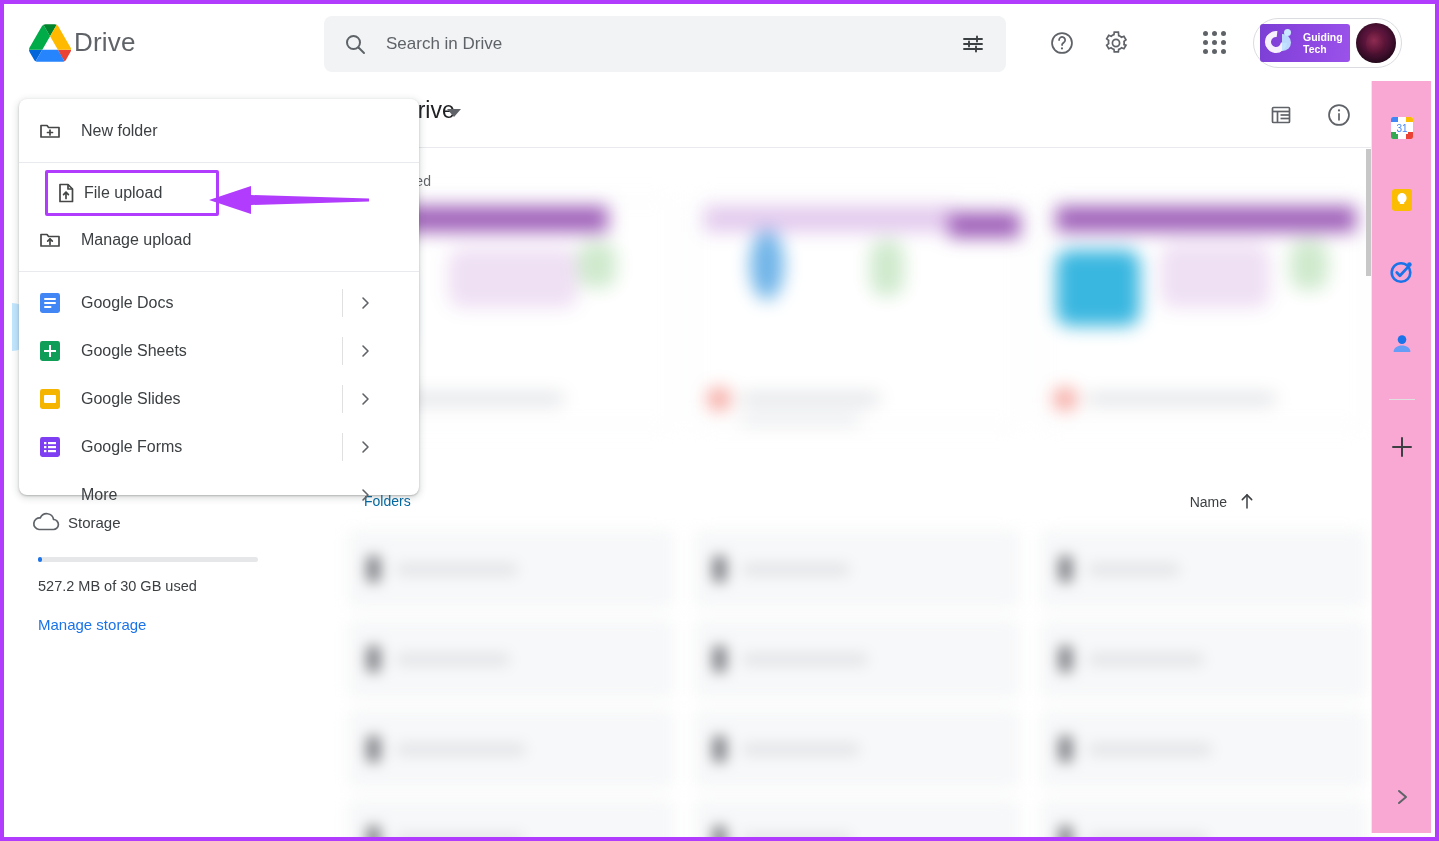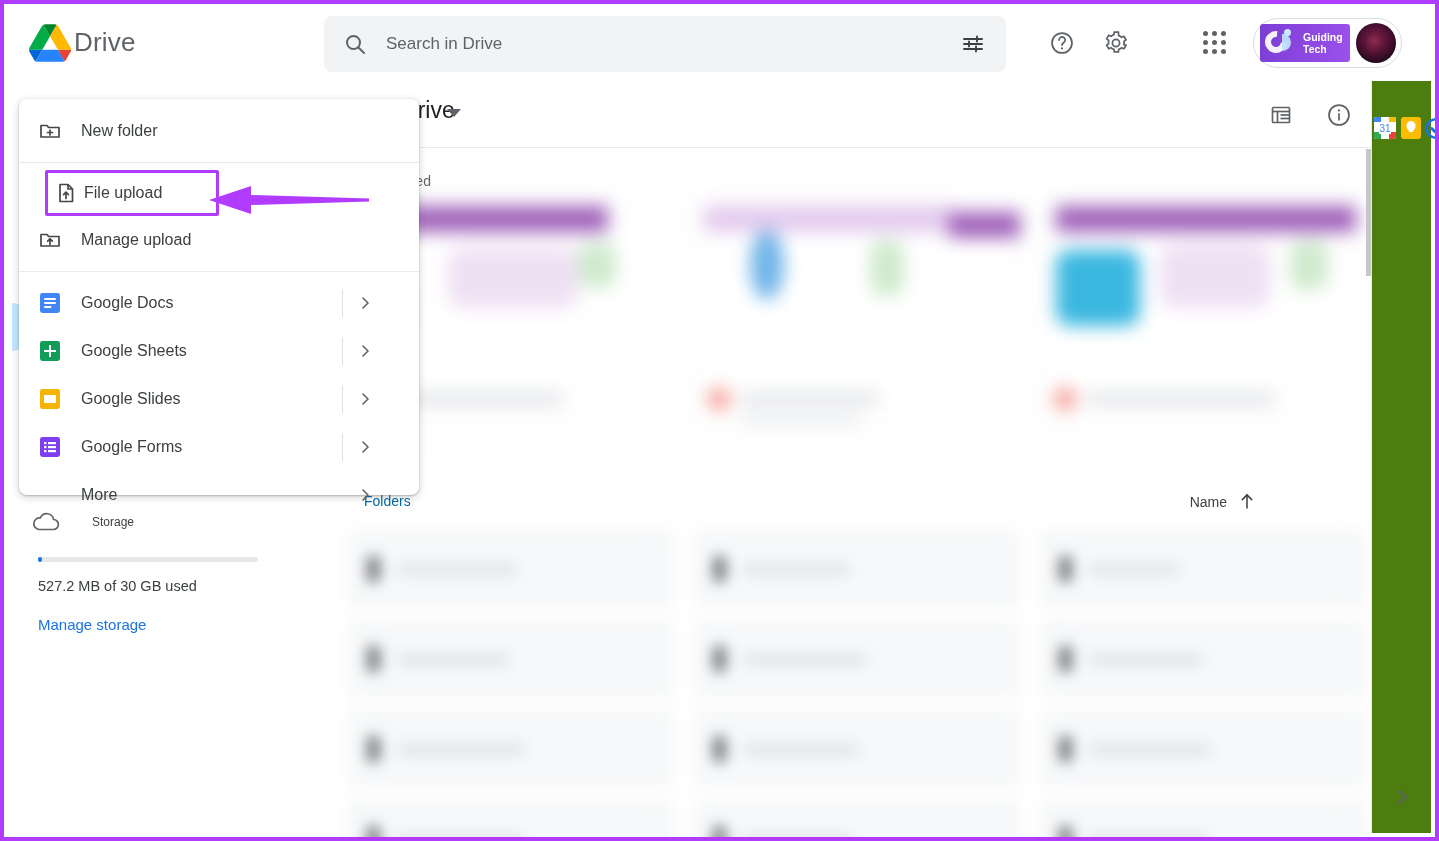--- a/index.html
+++ b/index.html
@@ -96,21 +96,21 @@
     position: absolute; left: 4px; top: 222px; width: 22px; height: 48px;
     background: #c2e7ff; border-radius: 0 24px 24px 0;
   }
 
   
   #storage {
     position: absolute; left: 20px; top: 495px; width: 290px;
   }
   #storage .srow { display: flex; align-items: center; height: 46px; }
   #storage .cloud { width: 44px; display:flex; align-items:center; justify-content:center; color:#5f6368; }
-  #storage .slabel { font-size: 12px; color: #3c4043; margin-left: 24px; }
+  #storage .slabel { font-size: 15px; color: #3c4043; margin-left: 0; }
   #bar-track { margin: 12px 0 0 14px; width: 220px; height: 5px; background: #e5e7e9; border-radius: 3px; position: relative; }
   #bar-fill { position: absolute; left:0; top:0; height: 5px; width: 4px; background: #1a73e8; border-radius: 3px; }
   #storage-text { margin: 16px 0 0 14px; font-size: 14.5px; color: #3c4043; }
   #manage-storage { display:inline-block; margin: 22px 0 6px 14px; font-size: 15px; color: #1a73e8; cursor: pointer; }
 
   
   #main { position: absolute; left: 315px; top: 77px; width: 1060px; height: 760px; background: #fff; }
   #main-head { position: relative; height: 67px; }
   #mytitle { position: absolute; left: 45px; top: 16px; font-size: 23px; color: #202124; }
   #title-caret { position: absolute; left: 128px; top: 28px; width: 0;height:0;
@@ -145,22 +145,22 @@
   .fico { width: 13px; height: 26px; background: #5f6368; opacity:.85; border-radius: 3px; }
   .fname { height: 13px; background: #e3e5e8; border-radius: 6px; }
 
   
   #vscroll { position: absolute; right: 2px; top: 63px; width: 12px; bottom: 0; background: transparent; }
   #vthumb { position: absolute; left: 1px; top: 5px; width: 11px; height: 127px; background: #c7c7c7; border-radius: 0; }
 
   
   #rightrail {
     position: absolute; right: 4px; top: 77px; width: 60px; bottom: 4px;
-    background: #4d7c0f; border-left: 1px solid #e8eaed;
-    display: flex; align-items: flex-start; padding-top: 24px;
+    background: #f9a8d4; border-left: 1px solid #e8eaed;
+    display: flex; flex-direction: column; align-items: center; padding-top: 24px;
   }
   .rr-item { width: 46px; height: 46px; display:flex; align-items:center; justify-content:center; margin-bottom: 26px; cursor:pointer;}
   .rr-sep { width: 26px; height: 1px; background: #e0e0e0; margin: 6px 0 24px; }
   #rr-expand { position: absolute; bottom: 12px; left: 0; width: 60px; height: 48px; display:flex; align-items:center; justify-content:center; color:#5f6368; cursor:pointer;}
 
   
   #newmenu {
     position: absolute; left: 15px; top: 95px; width: 400px; height: 396px;
     background: #ffffff; border-radius: 8px;
     box-shadow: 0 2px 6px 2px rgba(60,64,67,.15), 0 1px 2px rgba(60,64,67,.3);

